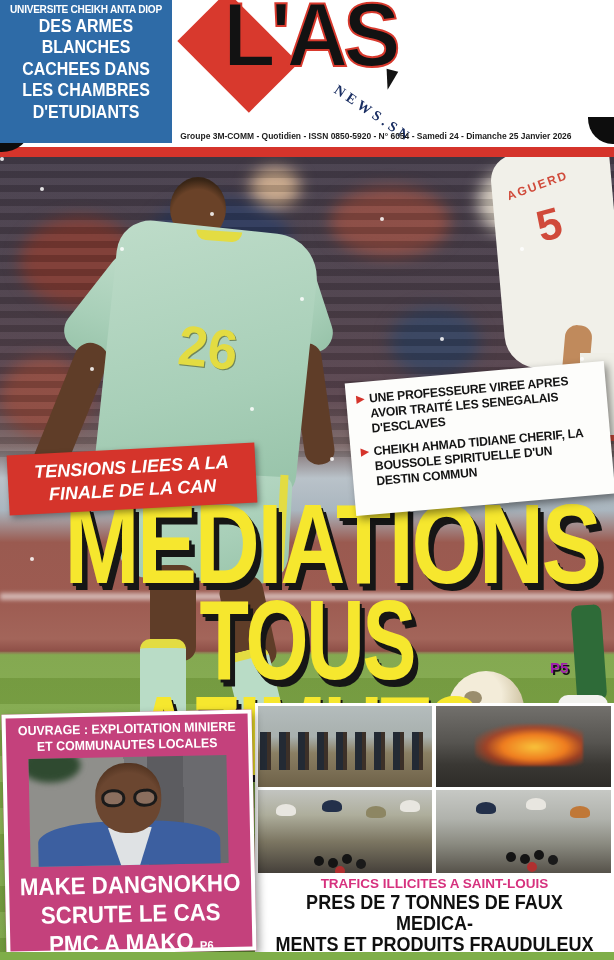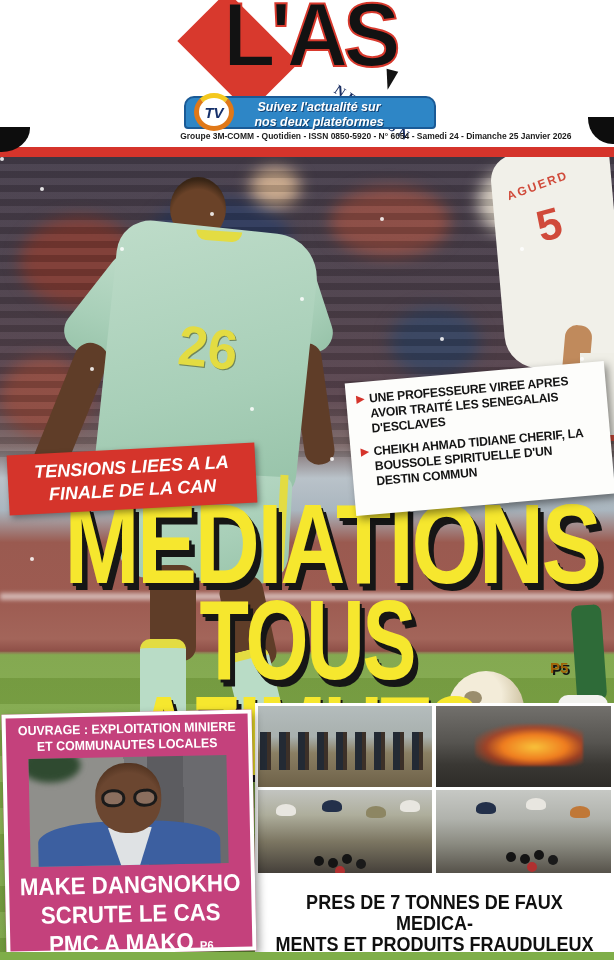--- a/index.html
+++ b/index.html
@@ -111,21 +111,21 @@
                transform:scaleX(0.97);transform-origin:left;}
   #red-banner{left:8px;top:449px;width:248px;height:60px;background:#d5342b;transform:rotate(-3deg);
               color:#fff;font-style:italic;font-weight:900;font-size:18px;line-height:1.3;
               display:flex;flex-direction:column;justify-content:center;text-align:center;
               box-shadow:2px 3px 6px rgba(0,0,0,.4);z-index:9;}
   #big-headline{left:0;top:497px;width:614px;z-index:8;text-align:center;color:#f6e72e;}
   #big-headline .hl1{font-size:114px;line-height:93px;height:95px;font-weight:900;letter-spacing:-3px;
       transform:scaleX(0.79);transform-origin:center;text-shadow:7px 7px 0 #161616,3px 3px 0 #161616;}
   #big-headline .hl2{font-size:114px;line-height:96px;height:96px;font-weight:900;letter-spacing:-3px;
       transform:scaleX(0.71);transform-origin:center;text-shadow:7px 7px 0 #161616,3px 3px 0 #161616;}
-  #p5{left:550px;top:659px;font-size:15px;font-weight:900;color:#a16207;text-shadow:2px 2px 0 #141414;z-index:11;}
+  #p5{left:550px;top:659px;font-size:15px;font-weight:900;color:#a21caf;text-shadow:2px 2px 0 #141414;z-index:11;}
 
   
   #bt-panel{left:255px;top:703px;width:359px;height:249px;background:#fff;z-index:15;}
   .gphoto{position:absolute;overflow:hidden;}
   #gp1{left:3px;top:3px;width:174px;height:81px;
        background:linear-gradient(180deg,#b4bcbc 0%,#a8b0ae 38%,#8a7f63 58%,#6e6148 100%);}
   #gp1 .figs{position:absolute;left:2px;top:26px;width:170px;height:38px;filter:blur(.6px);
        background:repeating-linear-gradient(90deg,#232a34 0 7px,#3c3028 7px 11px,rgba(0,0,0,0) 11px 19px);}
   #gp2{left:181px;top:3px;width:175px;height:81px;
        background:linear-gradient(180deg,#72706c 0%,#565450 45%,#3a3834 72%,#2e2c28 100%);}
@@ -253,20 +253,21 @@
       <div class="cap" style="left:108px;top:16px;background:#8d8663;"></div>
       <div class="cap" style="left:142px;top:10px;background:#e8e6e0;"></div>
       <div class="micdot" style="left:56px;top:66px;"></div>
     </div>
     <div id="gp4" class="gphoto">
       <div class="cap" style="left:40px;top:12px;background:#23304a;"></div>
       <div class="cap" style="left:90px;top:8px;background:#e8e6e0;"></div>
       <div class="cap" style="left:134px;top:16px;background:#c07838;"></div>
       <div class="micdot" style="left:70px;top:62px;"></div>
     </div>
+    <div id="bt-kicker">TRAFICS ILLICITES A SAINT-LOUIS</div>
     <div id="bt-headline">
       <div class="ln">PRES DE 7 TONNES DE FAUX MEDICA-</div>
       <div class="ln">MENTS ET PRODUITS FRAUDULEUX</div>
       <div class="ln"><span>INCINERES POUR 384 MILLIONS FCFA</span> </div>
     </div>
   </div>
 
   <div id="pink-box" class="abs ctr">
     <div class="kick">
       <span class="line">OUVRAGE : EXPLOITATION MINIERE</span>
@@ -284,34 +285,34 @@
     </div>
     <div class="hl">
       <span class="line">MAKE DANGNOKHO</span>
       <span class="line">SCRUTE LE CAS</span>
       <span class="line"><span>PMC A MAKO</span> <span class="pref">P6</span></span>
     </div>
   </div>
 
   <div id="green-strip" class="abs"></div>
 
+  <div id="hdr-left" class="abs ctr">
+    <div class="kick">UNIVERSITE CHEIKH ANTA DIOP</div>
+    <div class="hline">DES ARMES BLANCHES</div>
+    <div class="hline">CACHEES DANS</div>
+    <div class="hline">LES CHAMBRES</div>
+    <div class="hline">D'ETUDIANTS</div>
+  </div>
   <div class="curl-l abs"></div>
 
   <div id="masthead" class="abs">
     <div id="diamond" class="abs"></div>
     <div id="las-title" class="abs">L'AS</div>
     <div id="needle" class="abs"></div>
     <div id="news-sn" class="abs">NEWS.SN</div>
-    <div id="banner-blue" class="abs">
-      <div id="tv-ring">TV</div>
-      <div id="tagline">
-        <span class="line">Suivez l'actualité sur</span>
-        <span class="line">nos deux plateformes</span>
-      </div>
-    </div>
     <div id="dateline" class="abs">Groupe 3M-COMM - Quotidien - ISSN 0850-5920 - N° 6054 - Samedi 24 - Dimanche 25 Janvier 2026</div>
   </div>
 
   <div class="curl-r abs"></div>
 
   <div id="red-bar" class="abs"></div>
 
 </div>
 
 </body></html>

